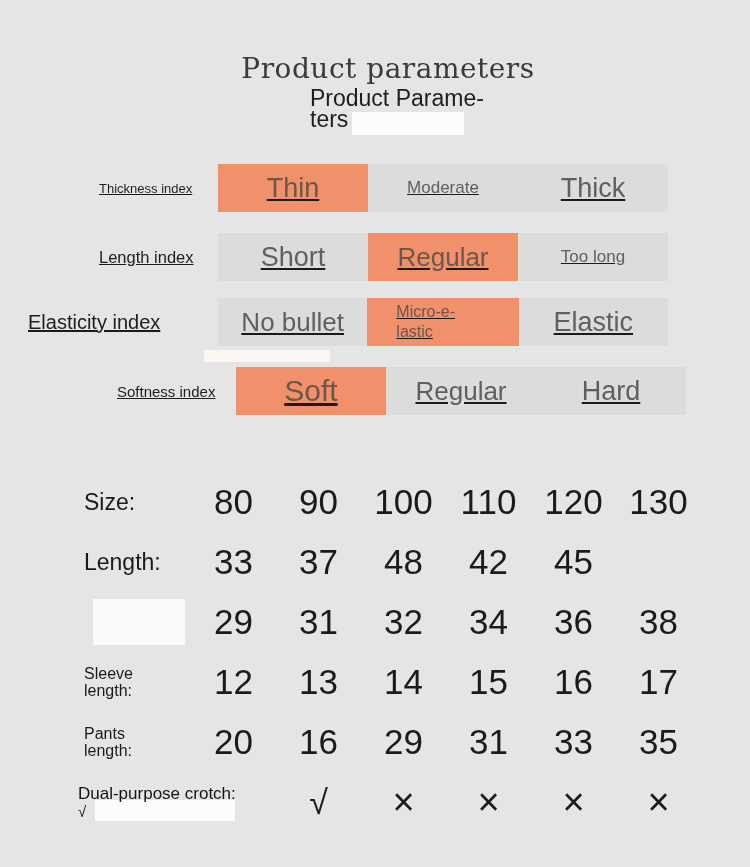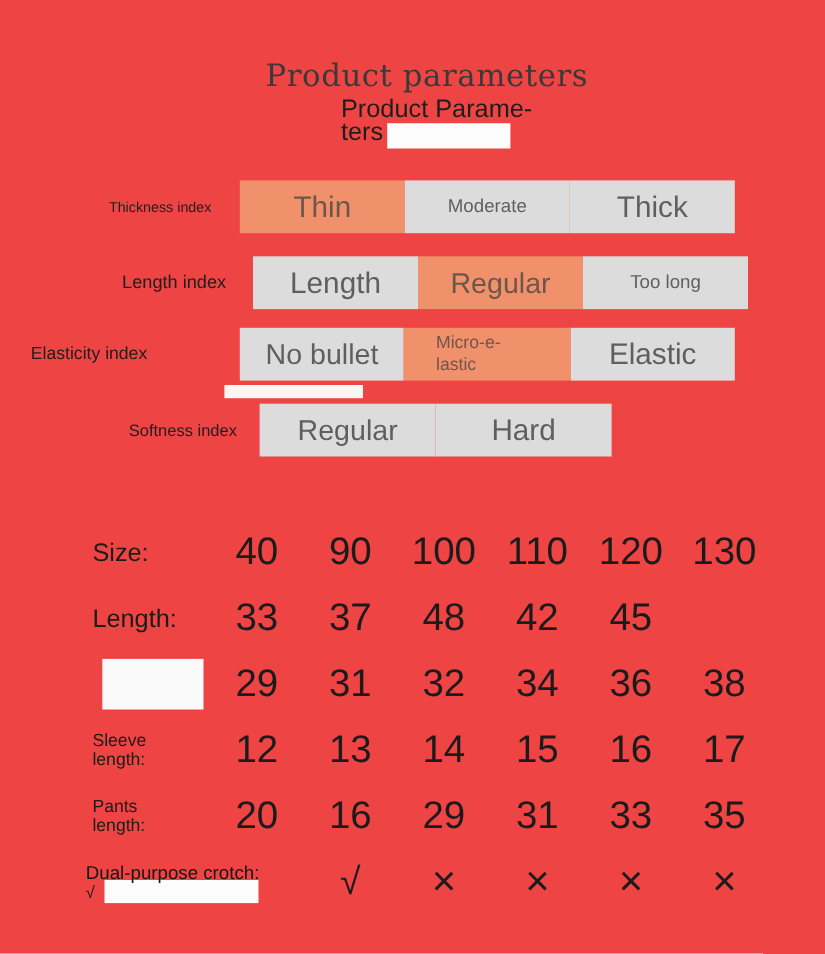--- a/index.html
+++ b/index.html
@@ -1,42 +1,42 @@
 <!DOCTYPE html>
 <html><head>
 <meta charset="utf-8">
 <style>
   html,body{margin:0;padding:0;background:#ffffff;}
-  #page{position:relative;width:750px;height:867px;background:#ef4444;overflow:hidden;
+  #page{position:relative;width:750px;height:867px;background:#e5e5e5;overflow:hidden;
         font-family:"Liberation Sans",sans-serif;color:#1b1b1b;}
 
   
   .title{position:absolute;top:52px;left:0;width:750px;box-sizing:border-box;padding-left:26px;
          text-align:center;font-family:"DejaVu Serif",serif;font-size:28px;color:#3a3a3a;
          letter-spacing:0.5px;}
   .subtitle{position:absolute;top:88px;left:310px;font-size:23px;line-height:21px;color:#1d1d1d;}
   .subtitle span{display:block;}
 
   
   .artifact{position:absolute;}
   .artifact-subtitle{left:352px;top:112px;width:112px;height:23px;background:#fcfcfc;}
   .artifact-bar3{left:204px;top:350px;width:126px;height:12px;background:#faf7f2;}
   .artifact-crotch{left:95px;top:800px;width:140px;height:21px;background:#fcfcfc;}
 
   
   .index-section{position:absolute;top:164px;left:0;}
-  .index-row{display:flex;height:48px;}
-  .index-row.r2{margin-top:21px;margin-left:12px;}
+  .index-row{display:flex;height:48px;text-decoration:underline;}
+  .index-row.r2{margin-top:21px;}
   .index-row.r3{margin-top:17px;}
   .index-row.r4{margin-top:21px;margin-left:18px;}
   .index-label{width:218px;box-sizing:border-box;padding-left:99px;display:flex;align-items:center;
                color:#1e1e1e;}
   .lbl-13{font-size:13px;}
   .lbl-16{font-size:16.5px;}
-  .lbl-14{font-size:16px;padding-left:28px;}
+  .lbl-14{font-size:20px;padding-left:28px;}
   .lbl-15{font-size:15px;}
   .bar{display:flex;width:450px;height:48px;}
   .seg{width:160px;display:flex;align-items:center;justify-content:center;
        background:#DCDCDC;color:#5F5F5F;}
   .seg.hl{background:#F0916B;color:#6D564A;}
   .seg-lg{font-size:27px;}
   .seg-xl{font-size:30px;}
   .seg-md{font-size:26px;}
   .seg-sm{font-size:17px;}
   .seg.multiline{white-space:pre-line;justify-content:flex-start;text-align:left;
@@ -78,51 +78,52 @@
       <div class="bar">
         <div class="seg hl seg-lg">Thin</div>
         <div class="seg seg-sm">Moderate</div>
         <div class="seg seg-lg">Thick</div>
       </div>
     </div>
 
     <div class="index-row r2">
       <div class="index-label lbl-16">Length index</div>
       <div class="bar">
-        <div class="seg seg-lg">Length</div>
+        <div class="seg seg-lg">Short</div>
         <div class="seg hl seg-md">Regular</div>
         <div class="seg seg-sm">Too long</div>
       </div>
     </div>
 
     <div class="index-row r3">
       <div class="index-label lbl-14">Elasticity index</div>
       <div class="bar">
         <div class="seg seg-md">No bullet</div>
         <div class="seg hl multiline">Micro-e-
 lastic</div>
         <div class="seg seg-lg">Elastic</div>
       </div>
     </div>
 
     <div class="index-row r4">
       <div class="index-label lbl-15">Softness index</div>
       <div class="bar">
+        <div class="seg hl seg-xl">Soft</div>
         <div class="seg seg-md">Regular</div>
         <div class="seg seg-lg">Hard</div>
       </div>
     </div>
 
   </div>
 
   <div class="size-table">
 
     <div class="srow">
       <div class="slabel big">Size:</div>
-      <div class="sval">40</div>
+      <div class="sval">80</div>
       <div class="sval">90</div>
       <div class="sval">100</div>
       <div class="sval">110</div>
       <div class="sval">120</div>
       <div class="sval">130</div>
     </div>
 
     <div class="srow">
       <div class="slabel big">Length:</div>
       <div class="sval">33</div>

